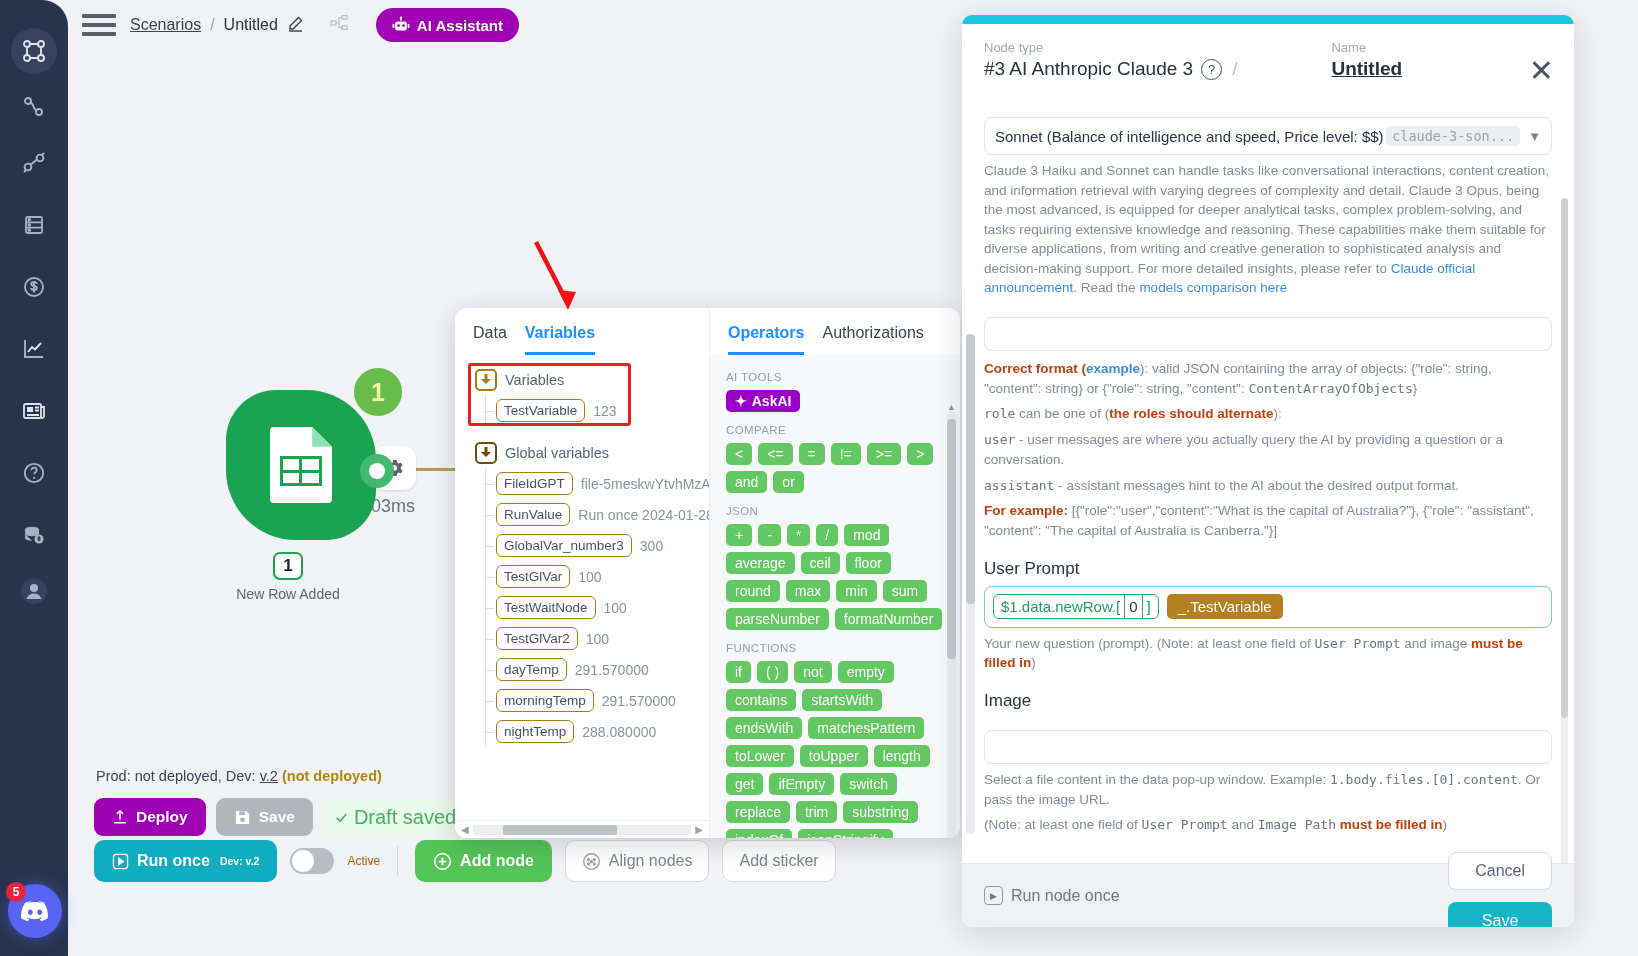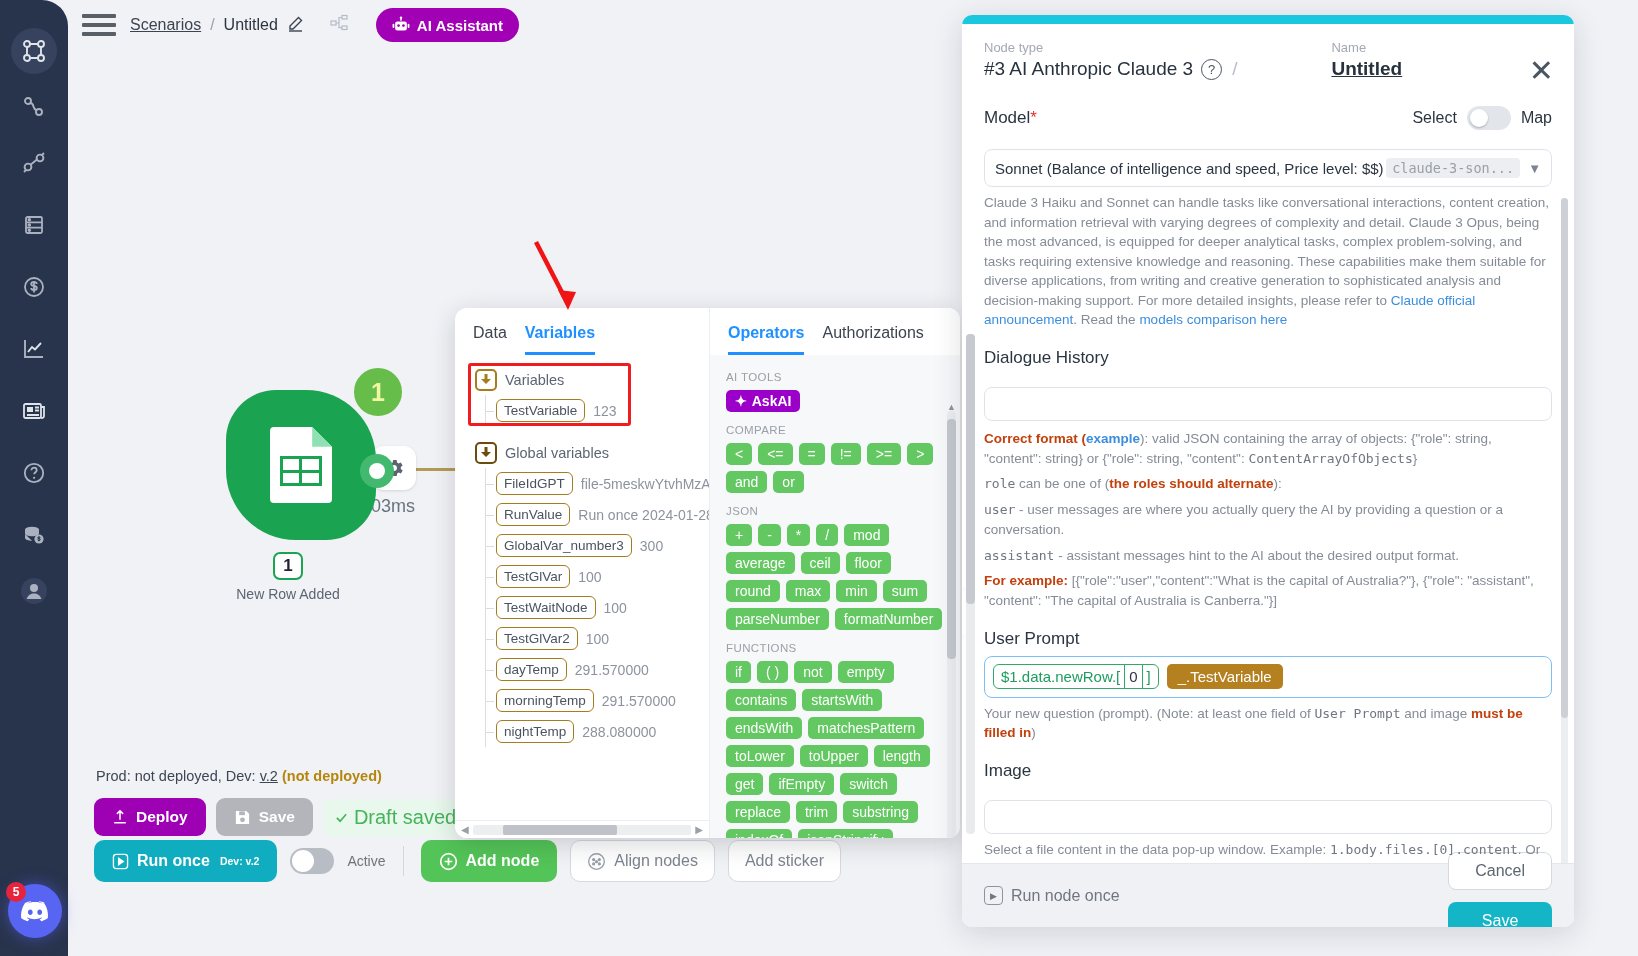--- a/index.html
+++ b/index.html
@@ -134,21 +134,21 @@
     background:#e9f8ec; color:#46b35c; font-size:20px; border-radius:7px;
     padding:7px 12px; display:flex; align-items:center; gap:6px;
   }
 
   
   .bottombar { position:absolute; left:26px; top:790px; display:flex; align-items:center; gap:13px; }
   .btn-run { background:#0fadbf; border-radius:10px; height:42px; padding:17px 18px; font-size:16px; }
   .btn-run sup { font-size:10.5px; font-weight:bold; margin-left:2px; vertical-align: super;}
   .toggle { width:44px; height:26px; background:#b8bcc4; border-radius:14px; position:relative; cursor:pointer; }
   .toggle i { position:absolute; left:2px; top:2px; width:22px; height:22px; border-radius:50%; background:#fff; }
-  .act-label { font-size:14px; color:#737373; }
+  .act-label { font-size:12px; color:#a16207; }
   .vdiv { width:1px; height:30px; background:#d3d6dc; margin: 0 4px; }
   .btn-add { background:#53c457; border-radius:10px; height:42px; padding:0 18px; font-size:16px; }
   .btn-ghost {
     background:#fff; color:#7d8490; border:1px solid #d6d9df; border-radius:10px;
     height:42px; padding:0 16px; font-size:16px; font-weight:normal;
   }
 
   
   .popup {
     position:absolute; left:455px; top:308px; width:505px; height:530px;
@@ -692,46 +692,33 @@
         </div>
       </div>
       <div class="close-x">✕</div>
     </div>
 
     <div class="panel-body">
       <div class="panel-left-scroll">
           <i></i>
         </div>
 
-      <div class="fld-row">
-        <div class="fld-lab">
-          <span>Model</span><span class="req">*</span>
-        </div>
-        <div class="select-map">
-          <span>Select</span>
-          <span class="sw">
-              <i></i>
-            </span>
-          <span>Map</span>
-        </div>
-      </div>
 
       <div class="inp model-inp">
         <span>Sonnet (Balance of intelligence and speed, Price level: $$)</span>
         <span style="display:flex;align-items:center">
           <span class="mono-chip">claude-3-son...</span>
           <span class="chev">▼</span>
         </span>
       </div>
 
       <div class="help">
         <span>Claude 3 Haiku and Sonnet can handle tasks like conversational interactions, content creation, and information retrieval with varying degrees of complexity and detail. Claude 3 Opus, being the most advanced, is equipped for deeper analytical tasks, complex problem-solving, and tasks requiring extensive knowledge and reasoning. These capabilities make them suitable for diverse applications, from writing and creative generation to sophisticated analysis and decision-making support. For more detailed insights, please refer to </span><span class="lnk">Claude official announcement</span><span>. Read the </span><span class="lnk">models comparison here</span>
       </div>
 
-      <div class="sec-lab">Dialogue History</div>
       <div class="inp tall">
         <span></span>
       </div>
 
       <div class="help" style="margin-top:8px">
         <b>Correct format (</b><b class="lnk">example</b><span>): valid JSON containing the array of objects: {"role": string, "content": string} or {"role": string, "content": </span><span class="mono">ContentArrayOfObjects</span><span>}</span>
       </div>
       <div class="help">
         <span class="mono">role</span><span> can be one of (</span><b>the roles should alternate</b><span>):</span>
       </div>

